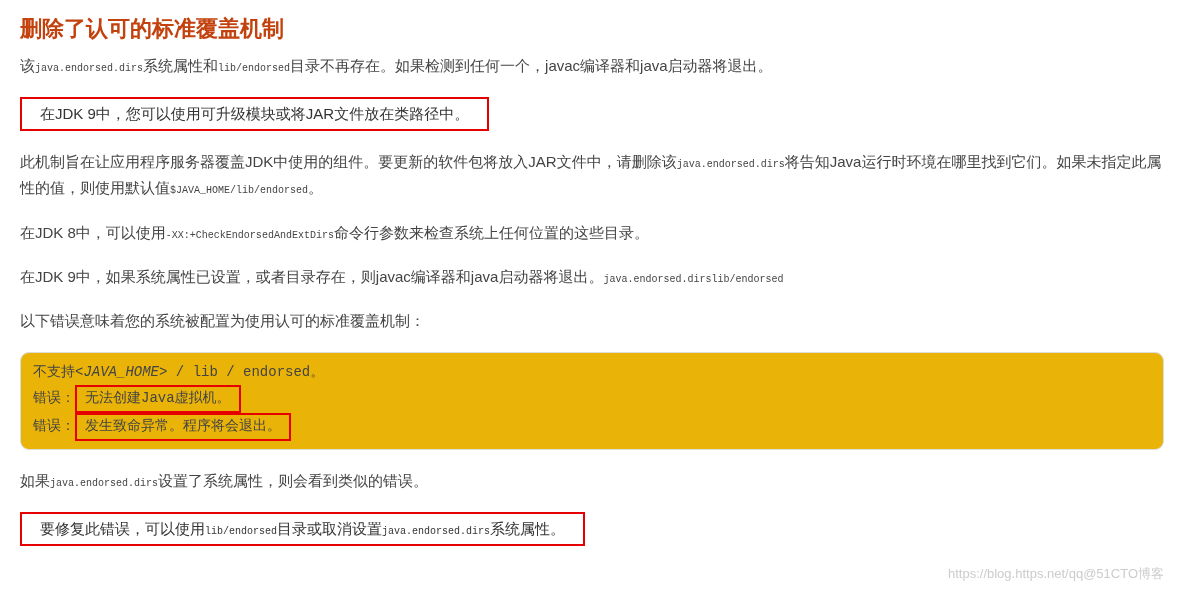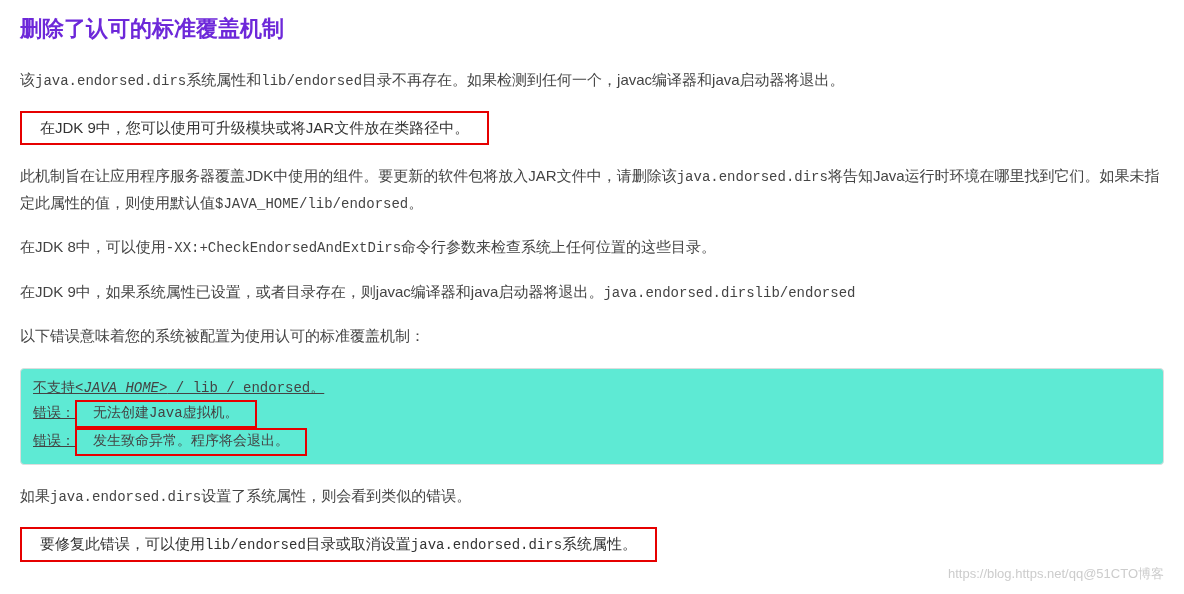--- a/index.html
+++ b/index.html
@@ -8,54 +8,53 @@
     font-family: -apple-system, BlinkMacSystemFont, "Segoe UI", "PingFang SC", "Microsoft YaHei", sans-serif;
     font-size: 15px;
     line-height: 1.75;
     color: #333;
     background: #fff;
     width: 1144px;
   }
   h2 {
     font-size: 22px;
     font-weight: 600;
-    margin: 0 0 18px 0;
-    color: #6d28d9;
+    margin: 0 0 4px 0;
+    color: #c2410c;
   }
   p {
     margin: 0 0 18px 0;
     color: #444;
   }
   code, .mono {
     font-family: "Courier New", Consolas, monospace;
-    font-size: 14px;
+    font-size: 10px;
   }
   .boxed {
     border: 2px solid #e60000;
     display: inline-block;
     padding: 2px 18px;
     margin-bottom: 18px;
   }
   .codebox {
     border: 1px solid #ddd;
-    border-radius: 4px;
-    background: #5eead4;
+    border-radius: 9px;
+    background: #eab308;
     padding: 8px 12px;
     margin: 0 0 18px 0;
     font-family: "Courier New", Consolas, monospace;
     font-size: 14px;
     line-height: 1.7;
     color: #444;
-    text-decoration: underline;
   }
   .codebox .ital { font-style: italic; }
   .err-box {
     border: 2px solid #e60000;
     display: inline-block;
-    padding: 0 16px;
+    padding: 0 8px;
   }
   .watermark {
     position: absolute;
     right: 20px;
     bottom: 8px;
     color: #ccc;
     font-size: 13px;
     pointer-events: none;
   }
 </style>

